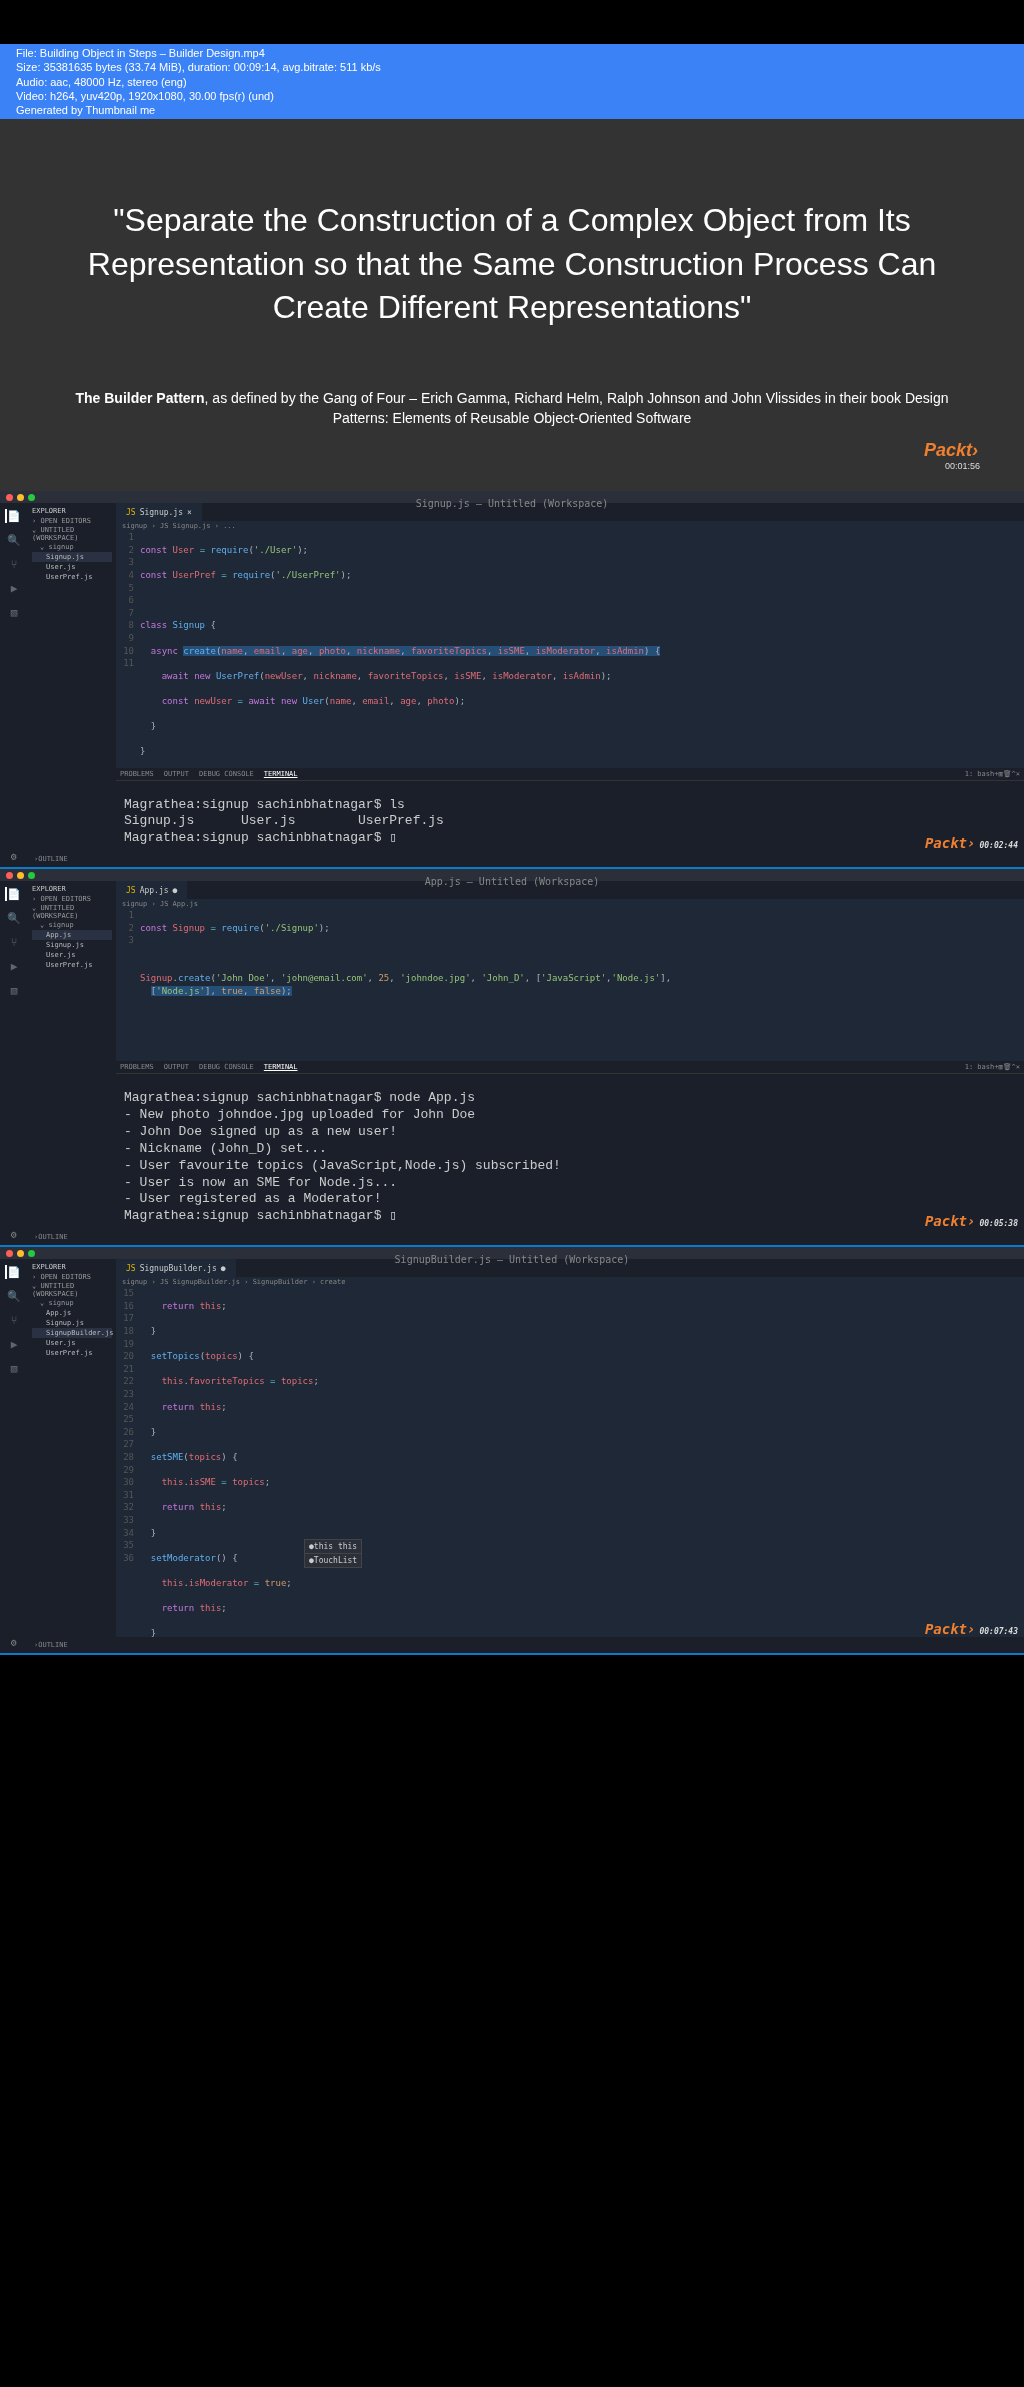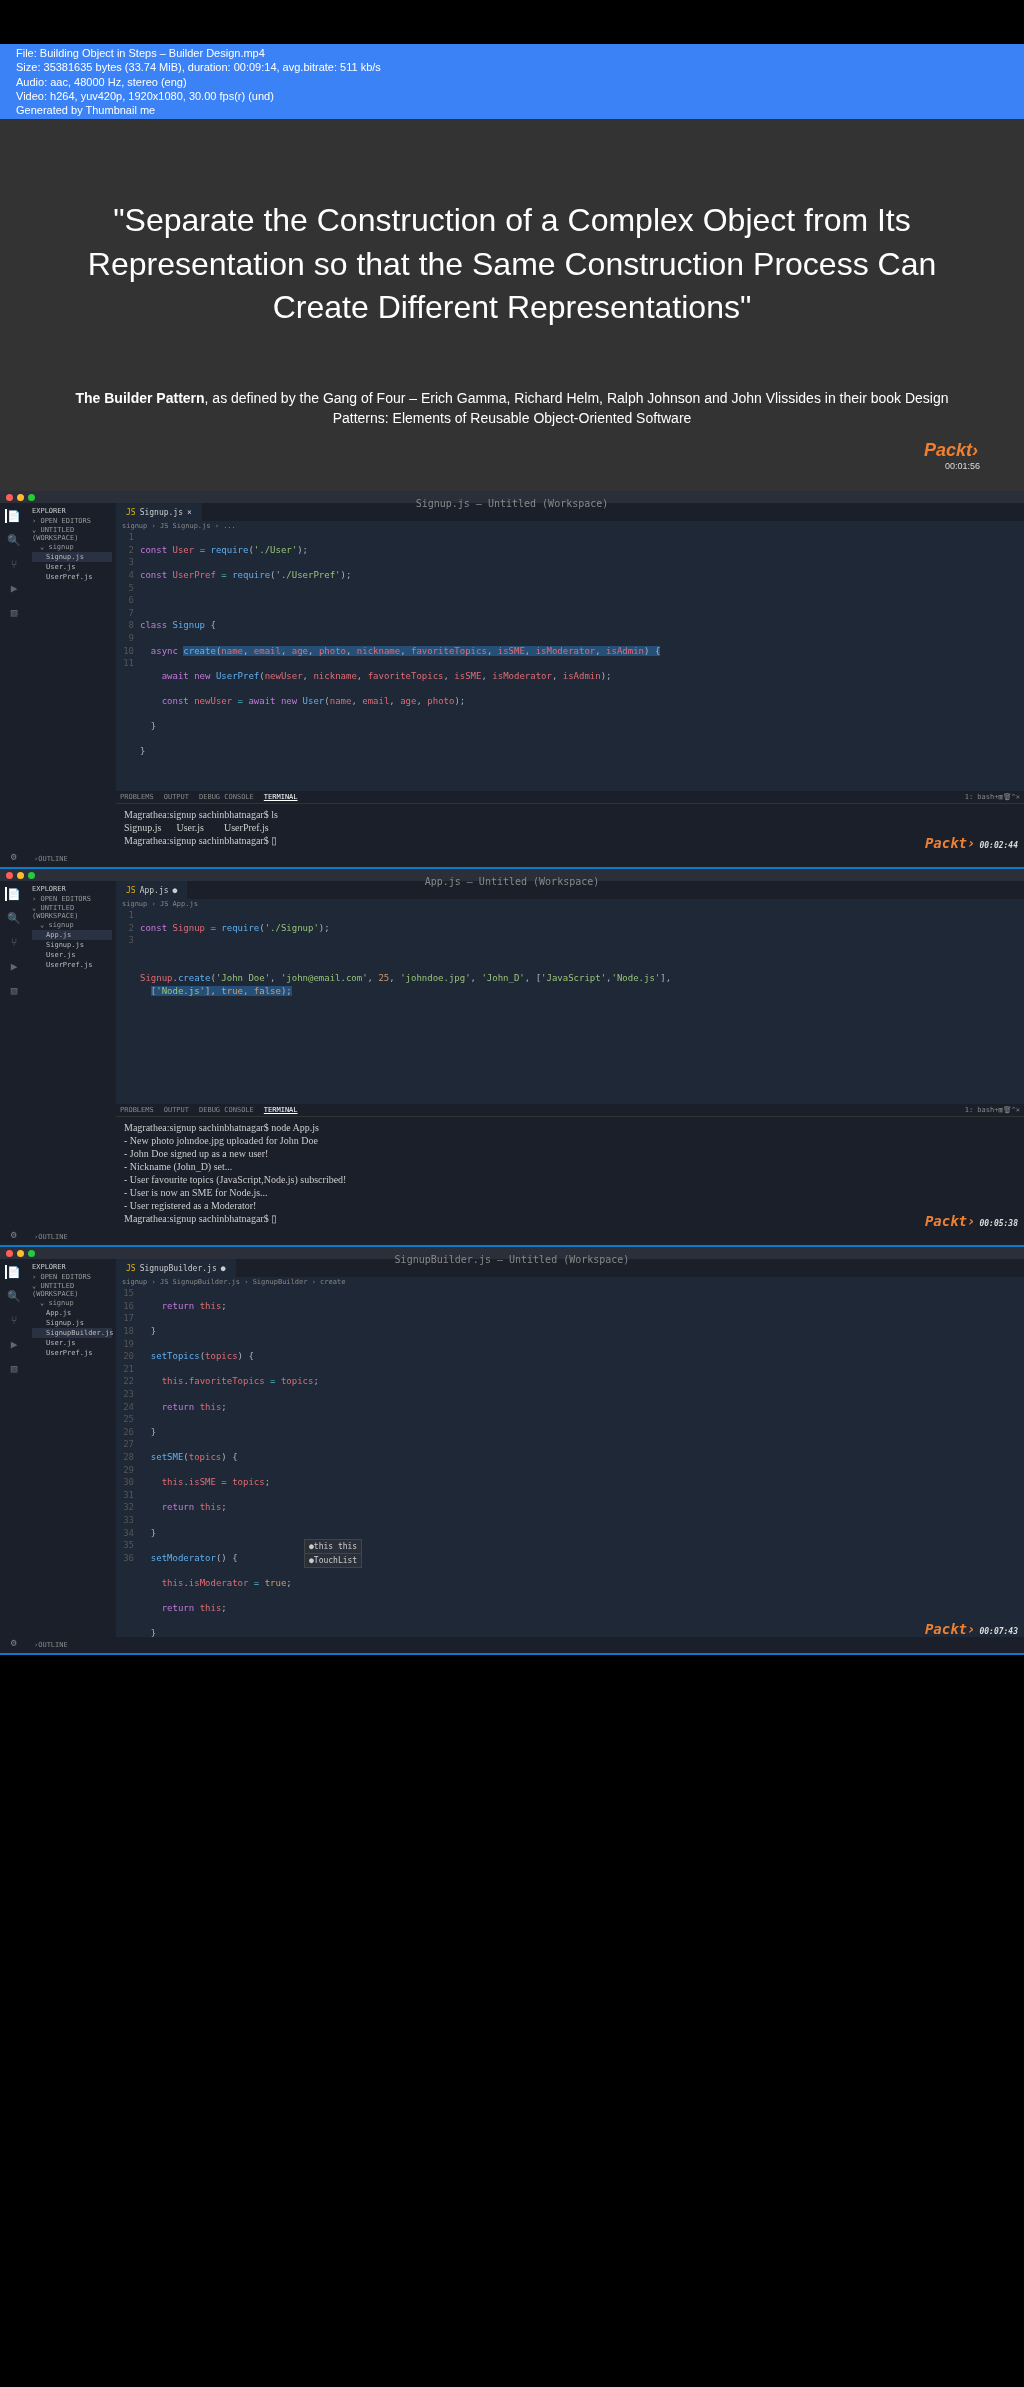--- a/index.html
+++ b/index.html
@@ -38,21 +38,21 @@
 .gut div { height:12.6px; }
 .src { flex:1; color:#abb2bf; white-space:pre; }
 .src div { height:12.6px; }
 .kw{color:#c678dd}.st{color:#98c379}.fn{color:#61afef}.vr{color:#e06c75}.nm{color:#d19a66}.op{color:#56b6c2}
 .sel-line { background:#264f78; display:inline; }
 .term-sec { background:#1a1f2a; }
 .term-tabs { display:flex; font-size:7px; border-bottom:1px solid #333; padding:2px 4px; gap:10px; }
 .term-tabs span { color:#888; }
 .term-tabs span.act { color:#fff; text-decoration:underline; }
 .term-ctrl { margin-left:auto; display:flex; color:#888; }
-.term { font-size:10px; color:#ccc; padding:4px 8px; line-height:1.3; white-space:pre-wrap; font-family:Liberation Serif, serif; }
+.term { font-size:13px; color:#ccc; padding:4px 8px; line-height:1.3; white-space:pre-wrap; font-family:Liberation Mono, monospace;margin-top:12px; }
 .outline { height:16px; background:#1a1f2a; font-size:7px; color:#888; padding:2px 6px; display:flex; align-items:center; }
 .outline::before { content:"› "; }
 .status { height:18px; background:#0a7aca; font-size:7px; color:#fff; display:flex; align-items:center; padding:0 6px; position:relative; }
 .status .r { margin-left:auto; display:flex; gap:8px; }
 .pkts { position:absolute; right:6px; top:-16px; color:#f08030; font-weight:700; font-size:14px; font-style:italic; }
 .hint { position:absolute; background:#2a2f3a; border:1px solid #444; padding:1px 4px; font-size:8px; color:#ccc; }
 </style>
 </head>
 <body>
 

